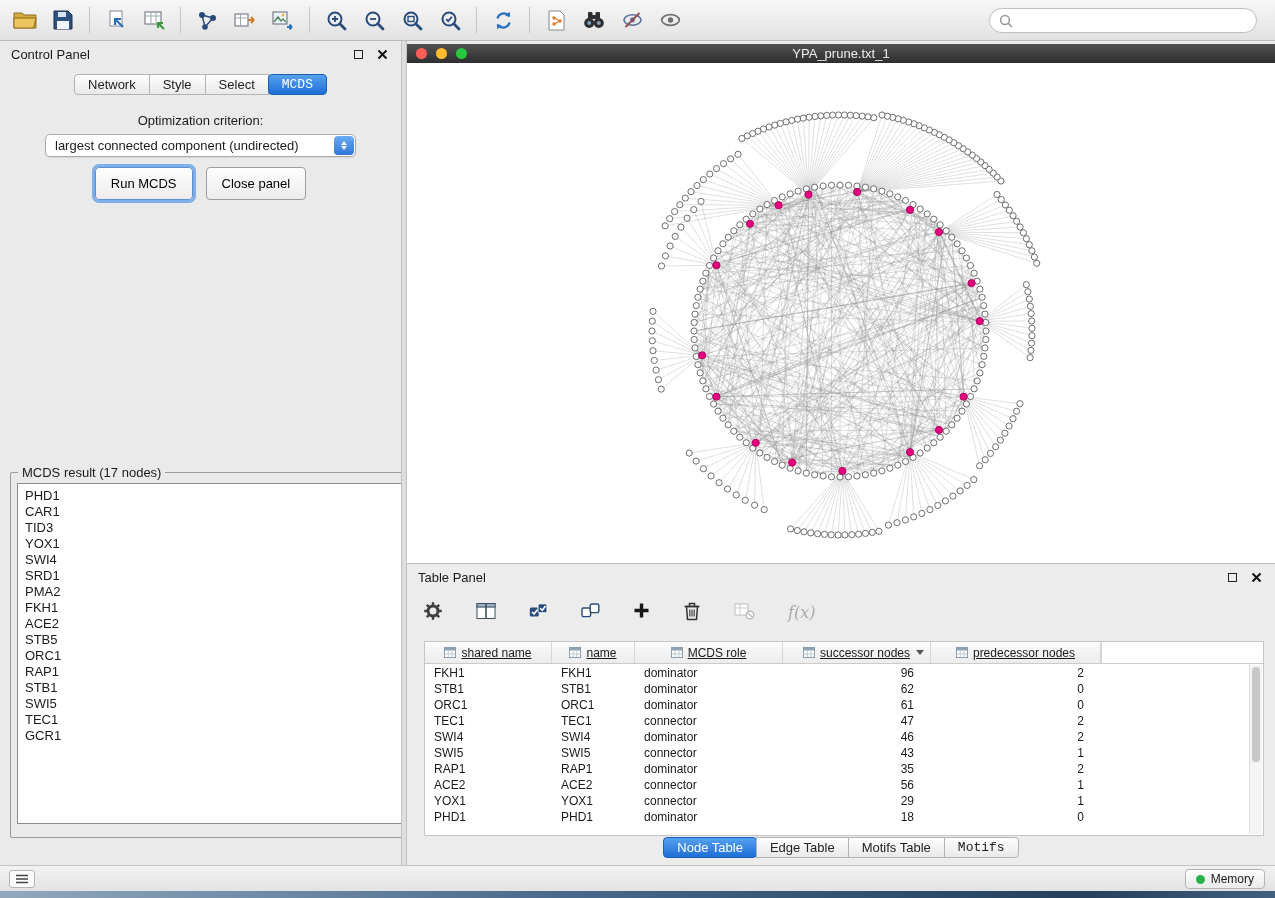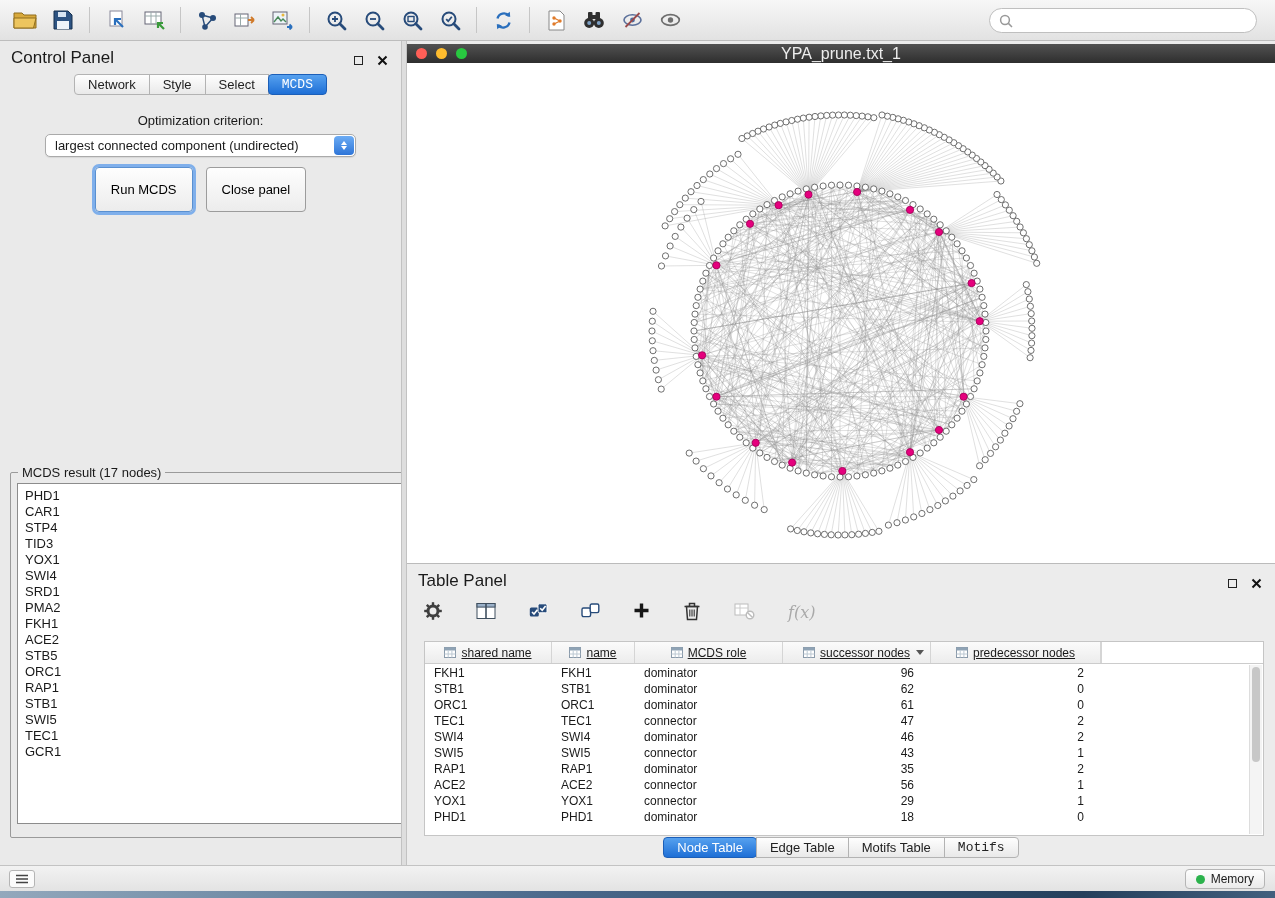--- a/index.html
+++ b/index.html
@@ -12,59 +12,59 @@
     background:linear-gradient(#f7f7f7,#e2e2e2); border-bottom:1px solid #bdbdbd;
     display:flex; align-items:center; padding-left:6px; }
   .tbtn { width:38px; height:32px; display:flex; align-items:center; justify-content:center; border-radius:4px; }
   .tsep { width:1px; height:26px; background:#c6c6c6; margin:0 7px; }
   .searchbox { position:absolute; right:18px; top:8px; width:268px; height:25px; background:#fff;
     border:1px solid #bfbfbf; border-radius:13px; display:flex; align-items:center; padding:0 9px; }
   .searchbox input { border:none; outline:none; flex:1; font-size:12px; font-family:inherit; background:transparent; margin-left:6px; }
 
   
   #control-panel { position:absolute; left:0; top:41px; width:401px; height:824px; background:#eaeaea; }
-  .panel-header { height:27px; display:flex; align-items:flex-end; padding:0 11px; font-size:17px; }
+  .panel-header { height:27px; display:flex; align-items:center; padding:0 11px; font-size:13px; }
   .panel-header .spacer { flex:1; }
   .winbtn { width:15px; height:15px; margin-left:9px; display:flex; align-items:center; justify-content:center; }
   .floatbox { width:9px; height:9px; border:1.6px solid #222; }
   #cp-tabs, #table-tabs { display:flex; justify-content:center; }
   #cp-tabs { position:absolute; left:0; top:33px; width:100%; }
   .tab { padding:0 13px; font-size:13px; height:21px; line-height:19px; border:1px solid #b3b3b3;
     background:linear-gradient(#fefefe,#e9e9e9); margin-left:-1px; color:#222; }
   .tab:first-child { border-radius:4px 0 0 4px; margin-left:0; }
   .tab:last-child { border-radius:0 4px 4px 0;font-family:Liberation Mono, monospace; }
   .tab.active { background:linear-gradient(#56a1ef,#1e6fd6); border-color:#1c5fb8; color:#fff; border-radius:4px; }
   .opt-label { position:absolute; top:72px; width:100%; text-align:center; }
   #opt-dropdown { position:absolute; left:45px; top:93px; width:311px; height:23px; background:#fff;
     border:1px solid #aaa; border-radius:5px; display:flex; align-items:center; box-shadow:0 1px 1px rgba(0,0,0,.08); }
   #opt-dropdown .val { flex:1; padding-left:9px; white-space:nowrap; overflow:hidden; }
   #opt-dropdown .cap { width:20px; height:19px; border-radius:4px; background:linear-gradient(#6cacf4,#2e75d8);
     margin-right:1px; display:flex; flex-direction:column; align-items:center; justify-content:center; gap:1px; }
   .chev-up { width:0; height:0; border-left:3.5px solid transparent; border-right:3.5px solid transparent; border-bottom:4.5px solid #fff; }
   .chev-down { width:0; height:0; border-left:3.5px solid transparent; border-right:3.5px solid transparent; border-top:4.5px solid #fff; }
   .btn-row { position:absolute; top:126px; width:100%; display:flex; justify-content:center; gap:13px; }
-  .btn { font-size:13px; padding:14px 15px; background:linear-gradient(#fefefe,#ececec);
+  .btn { font-size:13px; padding:8px 15px; background:linear-gradient(#fefefe,#ececec);
     border:1px solid #9c9c9c; border-radius:4px; font-family:inherit; }
   .btn.focused { box-shadow:0 0 0 3px rgba(100,160,235,.8); border-color:#5a90d0; }
   #result-box { position:absolute; left:10px; top:424px; width:448px; height:373px;
     border:1px solid #9a9a9a; border-radius:2px; }
   #result-box legend { font-size:13px; padding:0 4px; margin-left:7px; }
   .result-list { margin:3px 6px 7px 6px; height:341px; background:#fff; border:1px solid #8c8c8c;
     font-size:13px; padding:4px 7px; overflow:hidden; }
   .result-item { line-height:16px; }
 
   
   #splitter { position:absolute; left:401px; top:41px; width:6px; height:824px;
     background:#dedede; border-left:1px solid #c2c2c2; border-right:1px solid #c2c2c2; }
 
   
   #net-titlebar { position:absolute; left:407px; top:44px; width:868px; height:19px;
     background:linear-gradient(#525252,#2e2e2e); display:flex; align-items:center; }
   .tlight { width:11px; height:11px; border-radius:50%; margin-left:9px; flex:0 0 auto; }
-  #net-title { position:absolute; left:0; width:100%; text-align:center; color:#ededed; font-size:16px; }
+  #net-title { position:absolute; left:0; width:100%; text-align:center; color:#ededed; font-size:13px; }
   #net-canvas { position:absolute; left:407px; top:63px; width:868px; height:500px; background:#fff; }
   #net-canvas svg { display:block; }
 
   
   #table-panel { position:absolute; left:407px; top:563px; width:868px; height:302px; background:#ececec; border-top:1px solid #bbb; }
   #tp-toolbar { position:absolute; left:16px; top:30px; height:36px; display:flex; align-items:center; gap:33px; }
   .fx { font-family:"DejaVu Serif",serif; font-style:italic; font-size:16px; color:#a9a9a9; }
   #table-wrap { position:absolute; left:17px; top:77px; width:840px; height:195px; background:#fff; border:1px solid #c5c5c5; }
   .thead, .tr { display:grid; grid-template-columns:127px 83px 148px 148px 170px 1fr; }
   .thead { position:absolute; top:0; left:0; right:0; height:22px; background:linear-gradient(#fbfbfb,#ececec); border-bottom:1px solid #ccc; }
@@ -261,21 +261,20 @@
     </div>
     <div class="btn-row">
       <button class="btn focused">Run MCDS</button>
       <button class="btn">Close panel</button>
     </div>
     <fieldset id="result-box">
       <legend>MCDS result (17 nodes)</legend>
       <div class="result-list">
           <div class="result-item">PHD1</div>
           <div class="result-item">CAR1</div>
-          <div class="result-item">STP4</div>
           <div class="result-item">TID3</div>
           <div class="result-item">YOX1</div>
           <div class="result-item">SWI4</div>
           <div class="result-item">SRD1</div>
           <div class="result-item">PMA2</div>
           <div class="result-item">FKH1</div>
           <div class="result-item">ACE2</div>
           <div class="result-item">STB5</div>
           <div class="result-item">ORC1</div>
           <div class="result-item">RAP1</div>

